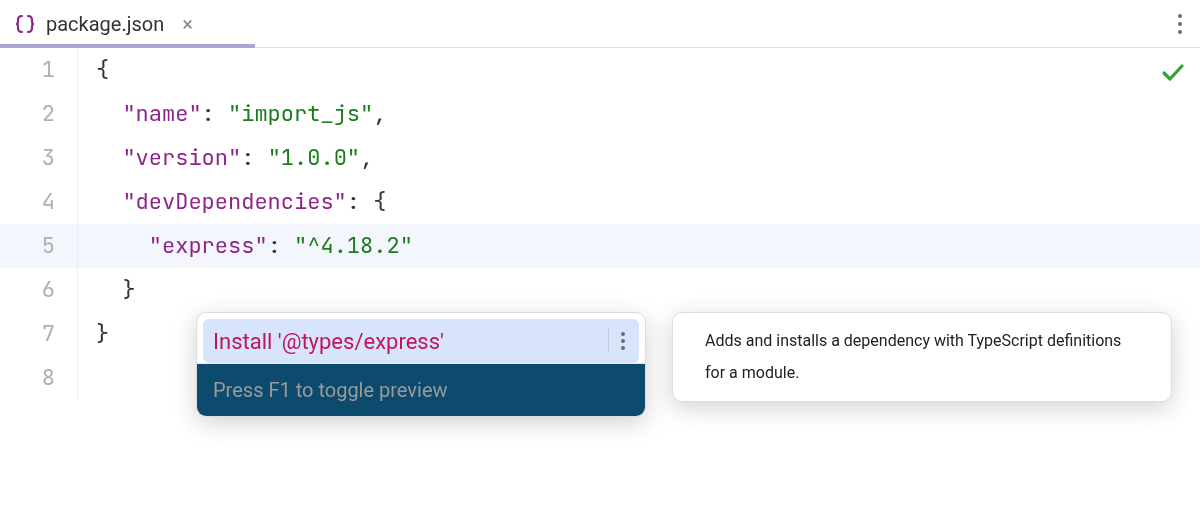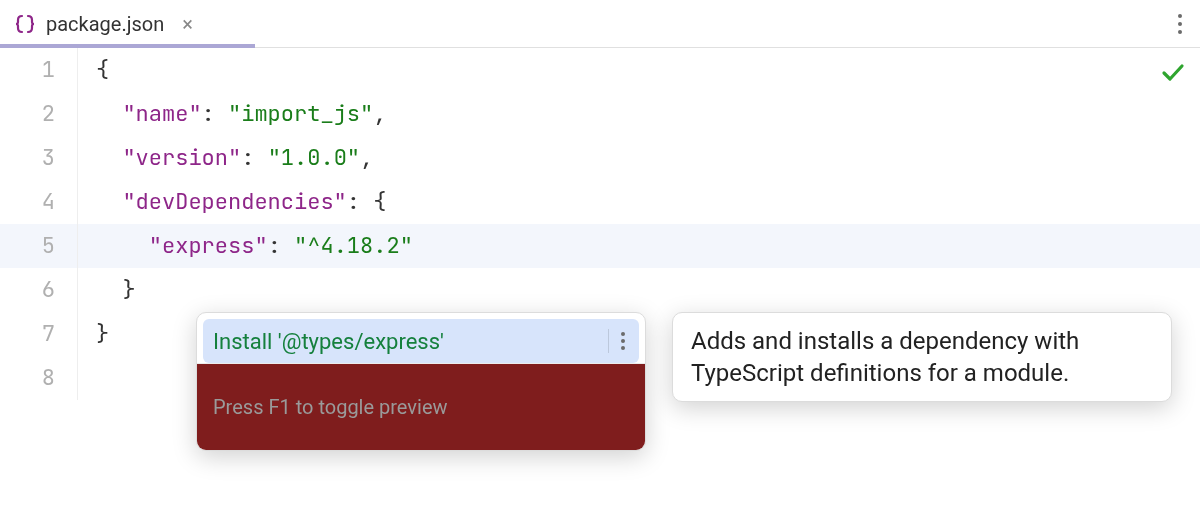--- a/index.html
+++ b/index.html
@@ -113,54 +113,54 @@
       height: 44px;
       font-size: 22px;
       cursor: pointer;
       margin: 6px 6px 0 6px;
       border-radius: 6px;
     }
     .popup-item:nth-child(2) { margin-top: 0; margin-bottom: 4px;}
     .popup-item.selected {
       background: #d7e4fb;
     }
-    .popup-item-label { flex: 1; color: #15803d; }
+    .popup-item-label { flex: 1; color: #be185d; }
     .popup-item-kebab {
       display: flex;
       flex-direction: column;
       gap: 3px;
       border-left: 1px solid rgba(0,0,0,0.12);
       padding-left: 12px;
       padding-right: 4px;
       height: 24px;
       justify-content: center;
     }
     .popup-item-kebab span {
       width: 4px;
       height: 4px;
       background: #6b6b6b;
       border-radius: 50%;
     }
     .popup-footer {
-      background: #7f1d1d;
+      background: #0c4a6e;
       color: #9a9a9a;
       font-size: 20px;
-      padding: 31px 16px;
+      padding: 14px 16px;
       border-top: 1px solid #ececec;
     }
     .tooltip {
       position: absolute;
       left: 672px;
       top: 312px;
       background: #fff;
       border: 1px solid #dcdcdc;
       border-radius: 10px;
       box-shadow: 0 6px 24px rgba(0,0,0,0.18);
-      padding: 12px 18px;
-      font-size: 24px;
+      padding: 12px 32px;
+      font-size: 16px;
       line-height: 32px;
       color: #222;
       max-width: 500px;
     }
   </style>
 </head>
 <body>
 
 <div class="tab-bar">
   <div class="tab">

